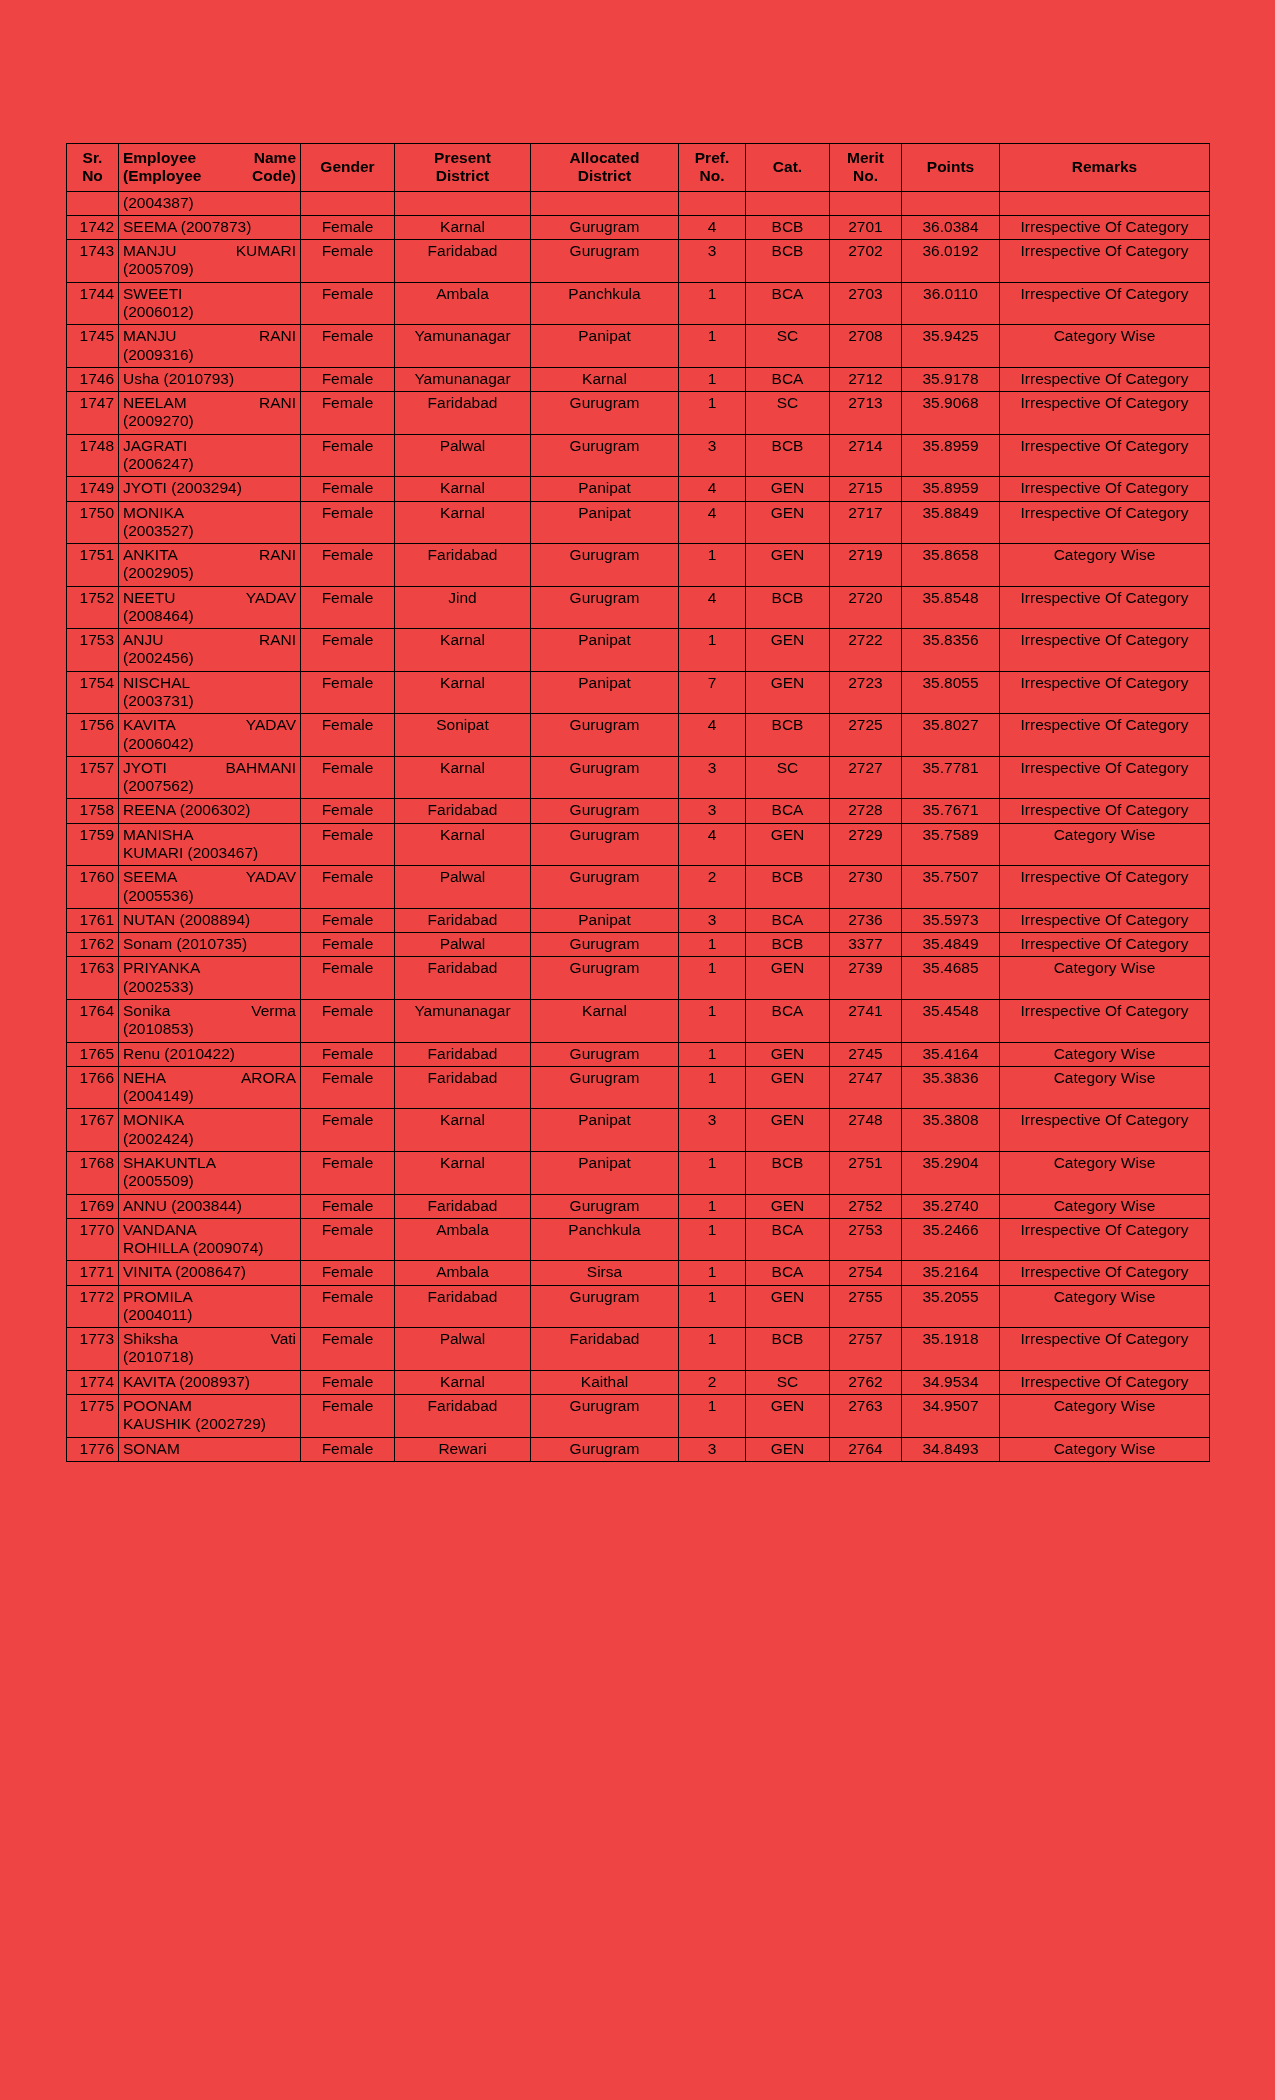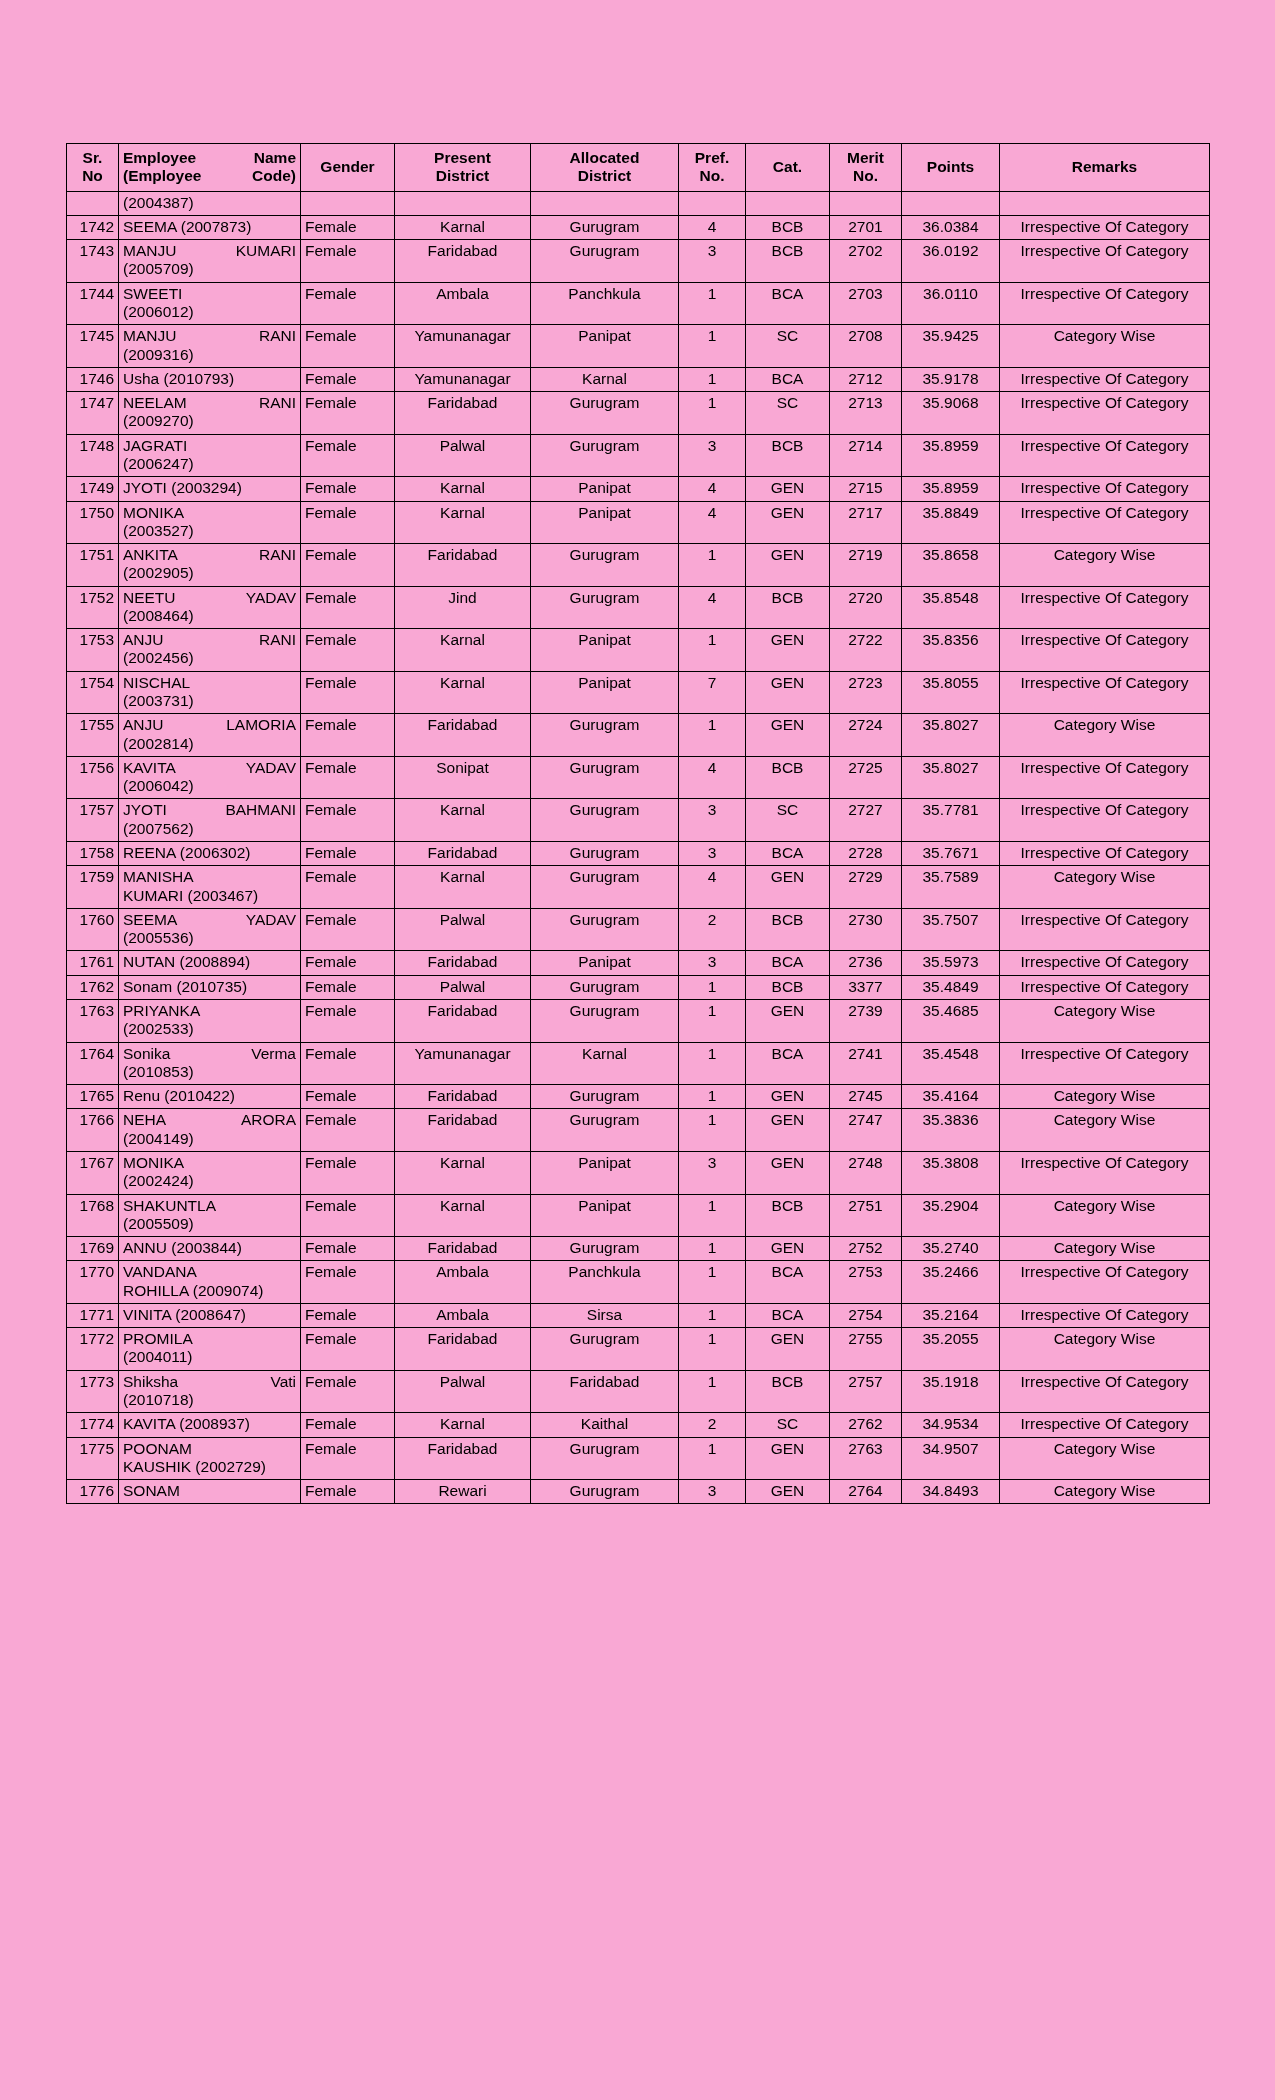--- a/index.html
+++ b/index.html
@@ -13,21 +13,21 @@
     font-family: "Liberation Sans", sans-serif;
     color: #000000;
     position: relative;
   }
   .page {
     position: absolute;
     left: 0;
     top: 0;
     width: 1275px;
     height: 2100px;
-    background: #f9a8d4;
+    background: #ef4444;
   }
   .table-wrap {
     position: absolute;
     left: 66px;
     top: 143px;
     width: 1143px;
   }
   table.alloc {
     border-collapse: collapse;
     width: 1143px;
@@ -57,21 +57,21 @@
   col.c-alloc   { width: 148px; }
   col.c-pref    { width: 67px; }
   col.c-cat     { width: 84px; }
   col.c-merit   { width: 72px; }
   col.c-points  { width: 98px; }
   col.c-remarks { width: 210px; }
 
   td.sr      { text-align: right;  white-space: nowrap; margin-left: 8px; }
   td.name    { text-align: justify; text-align-last: justify; }
   td.name.single { text-align: left; text-align-last: left; }
-  td.gender  { }
+  td.gender  { text-align: center; }
   td.present { text-align: center; }
   td.alloc   { text-align: center; }
   td.pref    { text-align: center; }
   td.cat     { text-align: center; }
   td.merit   { text-align: center; }
   td.points  { text-align: center; }
   td.remarks { text-align: center; }
 
   .nm-line { display: block; }
   .nm-just {
@@ -331,35 +331,20 @@
             <td class="gender">Female</td>
             <td class="present">Karnal</td>
             <td class="alloc">Panipat</td>
             <td class="pref">7</td>
             <td class="cat">GEN</td>
             <td class="merit">2723</td>
             <td class="points">35.8055</td>
             <td class="remarks">Irrespective Of Category</td>
           </tr>
           <tr>
-            <td class="sr">1755</td>
-            <td class="name">
-              <span class="nm-just"><span>ANJU</span><span style="float: right;">LAMORIA</span></span>
-              <span class="code-line">(2002814)</span>
-            </td>
-            <td class="gender">Female</td>
-            <td class="present">Faridabad</td>
-            <td class="alloc">Gurugram</td>
-            <td class="pref">1</td>
-            <td class="cat">GEN</td>
-            <td class="merit">2724</td>
-            <td class="points">35.8027</td>
-            <td class="remarks">Category Wise</td>
-          </tr>
-          <tr>
             <td class="sr">1756</td>
             <td class="name">
               <span class="nm-just"><span>KAVITA</span><span style="float: right;">YADAV</span></span>
               <span class="code-line">(2006042)</span>
             </td>
             <td class="gender">Female</td>
             <td class="present">Sonipat</td>
             <td class="alloc">Gurugram</td>
             <td class="pref">4</td>
             <td class="cat">BCB</td>

